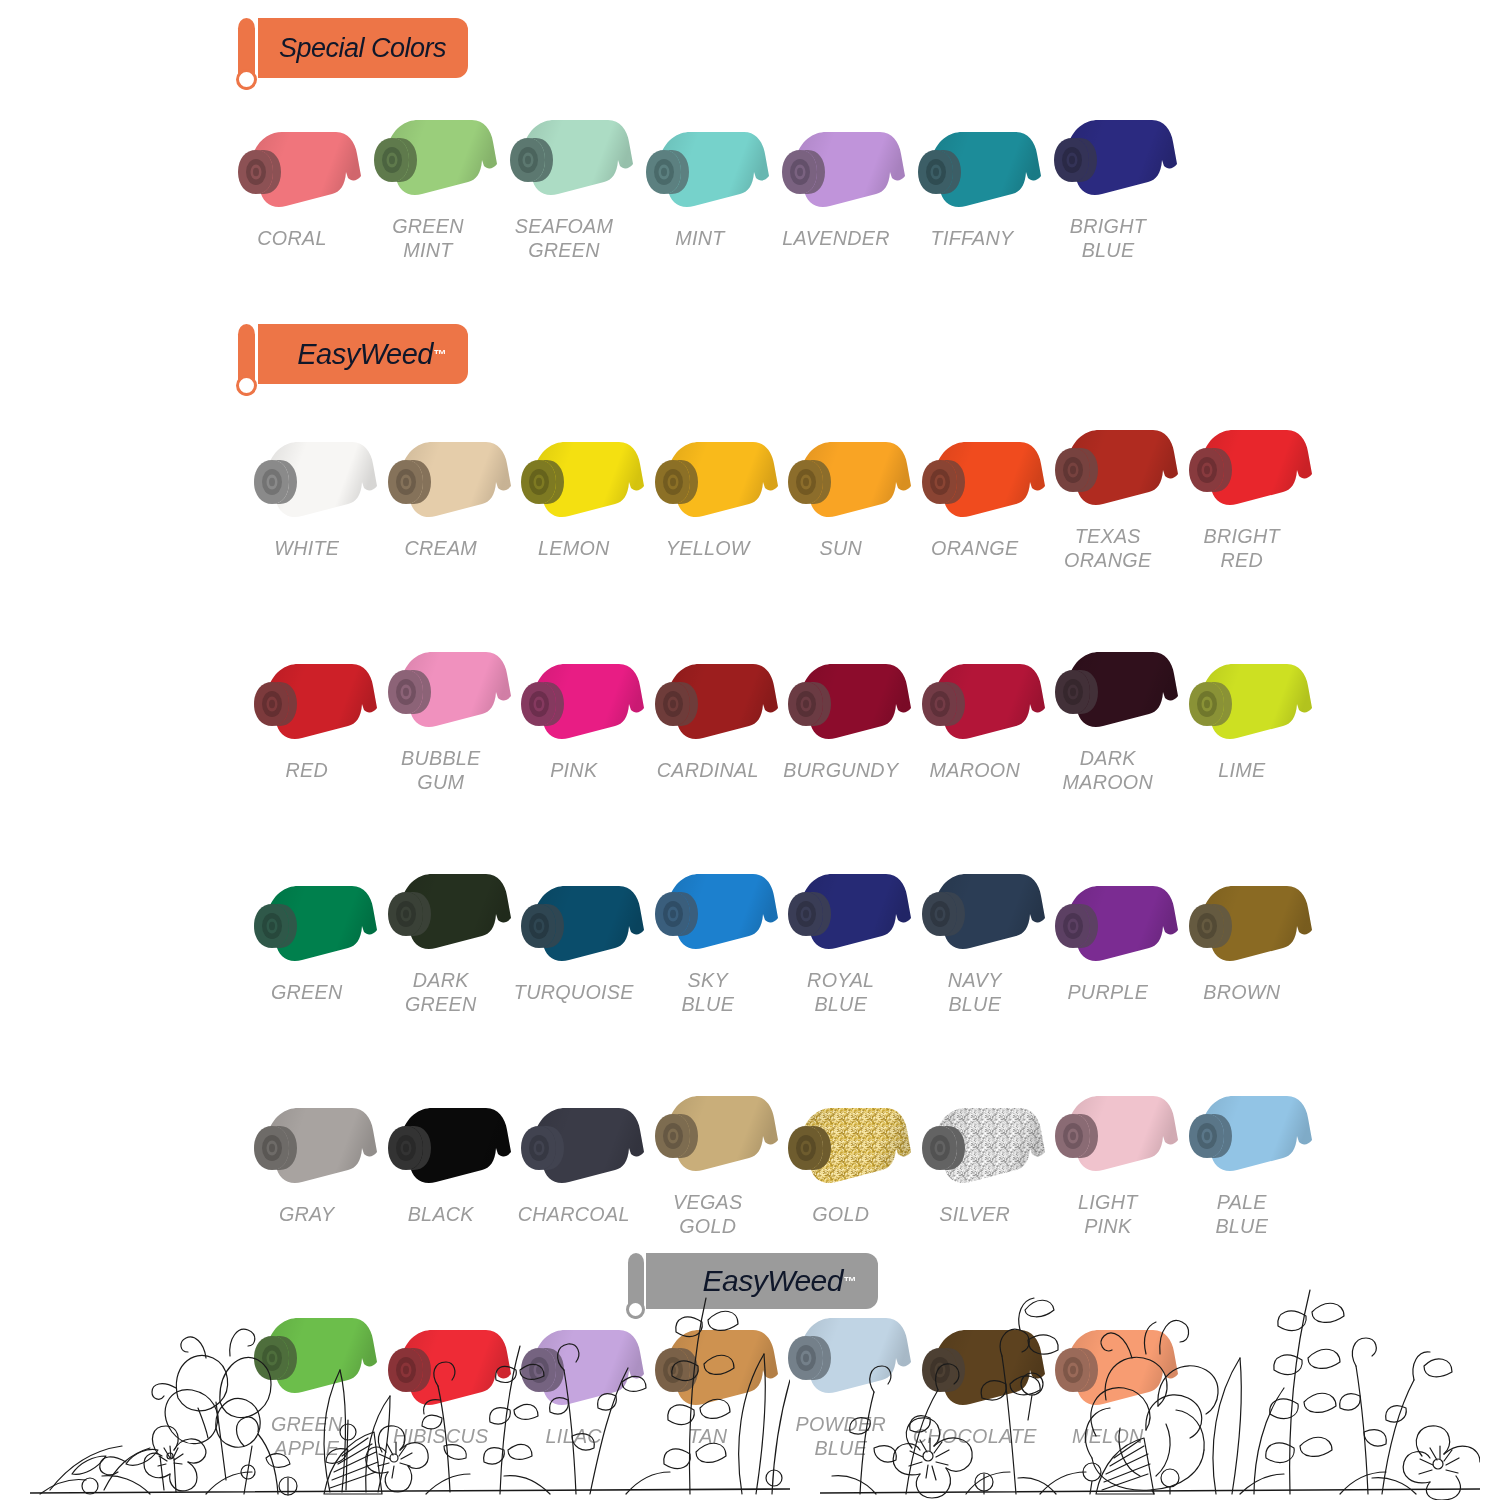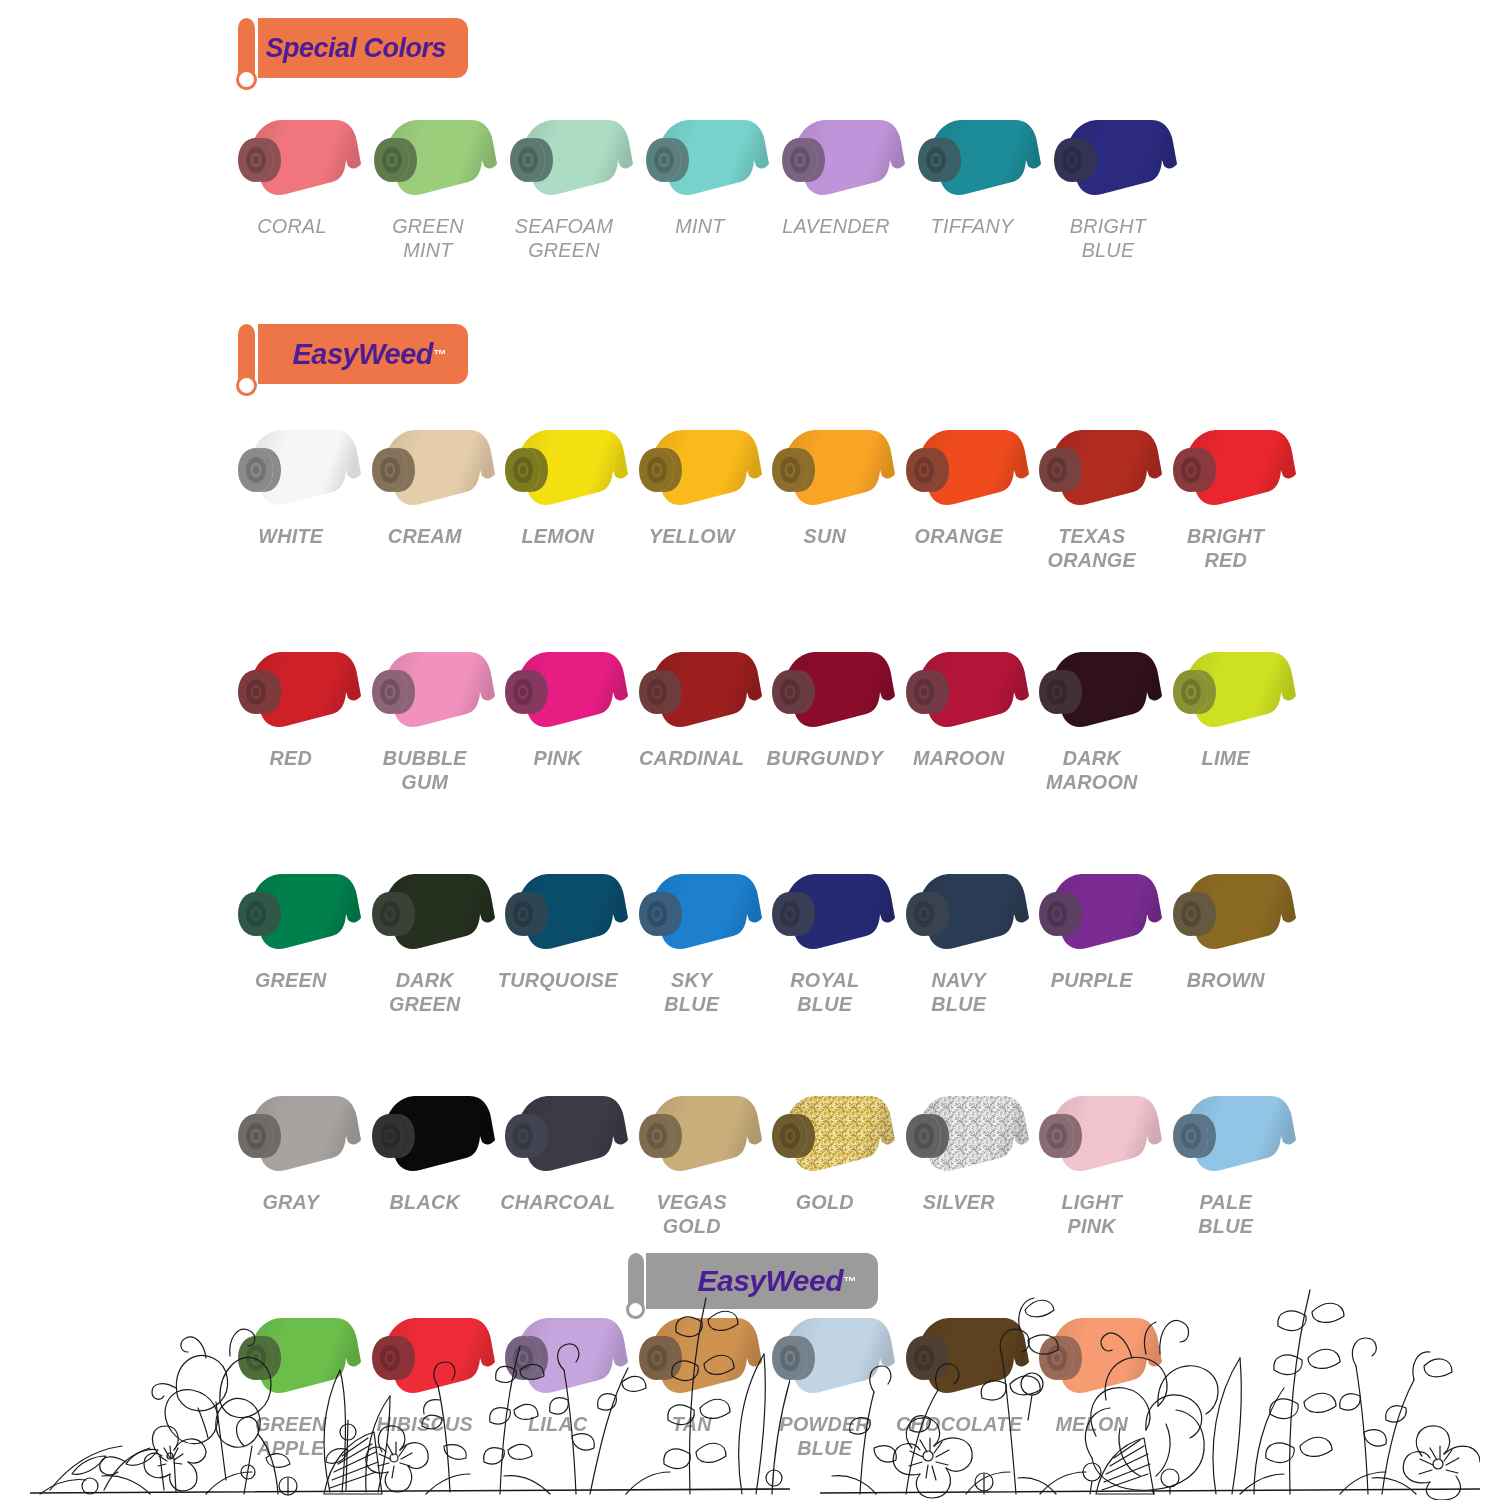--- a/index.html
+++ b/index.html
@@ -25,21 +25,21 @@
   }
   .banner-body {
     flex: none; height: 60px; margin-left: -2px;
     border-radius: 0 12px 12px 0;
     display: flex; align-items: center; justify-content: flex-end;
     padding: 0 22px 0 34px;
     position: relative;
     clip-path: polygon(0 0, 100% 0, 100% 100%, 0 100%);
   }
   .banner-label {
-    color: #4c1d95; font-style: italic; font-weight: bold;
+    color: #0f172a; font-style: italic; font-weight: normal;
     letter-spacing: -0.5px; white-space: nowrap;
   }
   .banner-tm { color: #fff; font-size: 13px; font-weight: bold; vertical-align: super; font-style: italic; }
 
   #banner-special { left: 232px; top: 18px; --bcol: #ED7547; }
   #banner-special .tube  { background: #ED7547; }
   #banner-special .banner-body { background: #ED7547; width: 210px; }
   #banner-special .banner-label { font-size: 27px; }
 
   #banner-easyweed { left: 232px; top: 324px; --bcol: #ED7547; }
@@ -48,40 +48,40 @@
   #banner-easyweed .banner-label { font-size: 29px; }
 
   #banner-footer { left: 622px; top: 1253px; --bcol: #9b9b9b; height: 66px; }
   #banner-footer .banner-curl { width: 26px; height: 66px; }
   #banner-footer .tube { background: #9b9b9b; height: 66px; width: 16px; }
   #banner-footer .cap { border-color: #9b9b9b; width: 19px; height: 19px; }
   #banner-footer .banner-body { background: #9b9b9b; width: 232px; height: 56px; }
   #banner-footer .banner-label { font-size: 30px; }
 
   
-  .grid { position: absolute; display: flex; flex-wrap: wrap; }
+  .grid { position: absolute; display: flex; flex-wrap: wrap; align-items: center; }
   .swatch { position: relative; }
   .roll { position: relative; width: 140px; height: 100px; }
   .roll-svg { display: block; width: 140px; height: 100px; }
   .swatch-label {
     margin-top: 6px;
     text-align: center;
     color: #9b9b9b;
     font-size: 21px;
     font-style: italic;
     line-height: 1.12;
     letter-spacing: 0.3px;
     white-space: pre-line;
     font-stretch: condensed;
     transform: scaleX(0.94);
   }
 
   #grid-special { left: 224px; top: 108px; width: 1060px; }
   #grid-special .swatch { width: 136px; margin-right: 0px; }
-  #grid-easyweed { left: 224px; top: 418px; width: 1068px; font-weight: bold; }
+  #grid-easyweed { left: 240px; top: 418px; width: 1068px; }
 
   #grid-easyweed .swatch { width: 133.5px; }
   .row-gap { height: 69px; width: 100%; }
 
   
   .floral { position: absolute; bottom: 0; }
   #floral-left  { left: 30px;  bottom: 0; }
   #floral-right { left: 820px; bottom: 0; }
   .floral svg { display: block; }
 </style>

